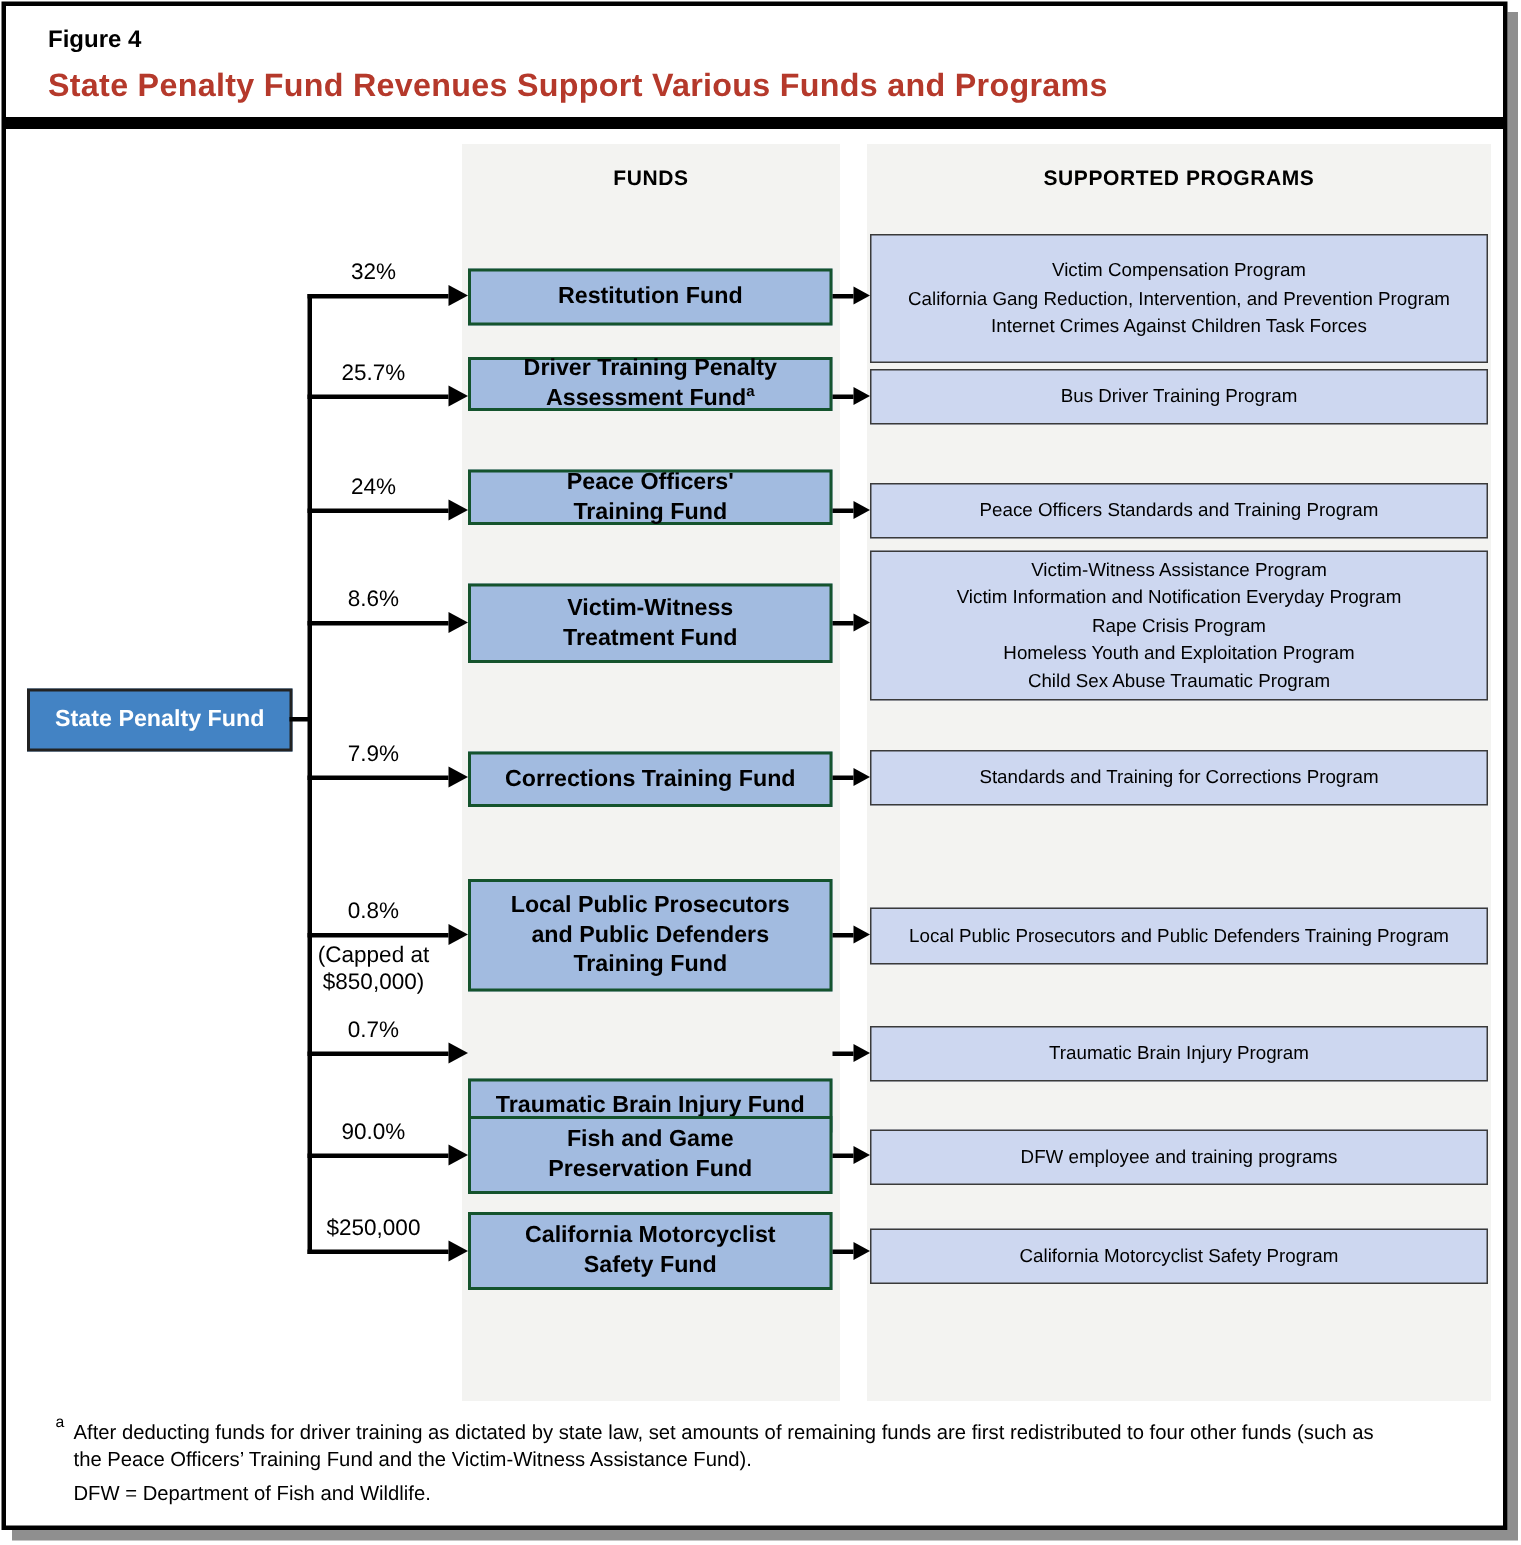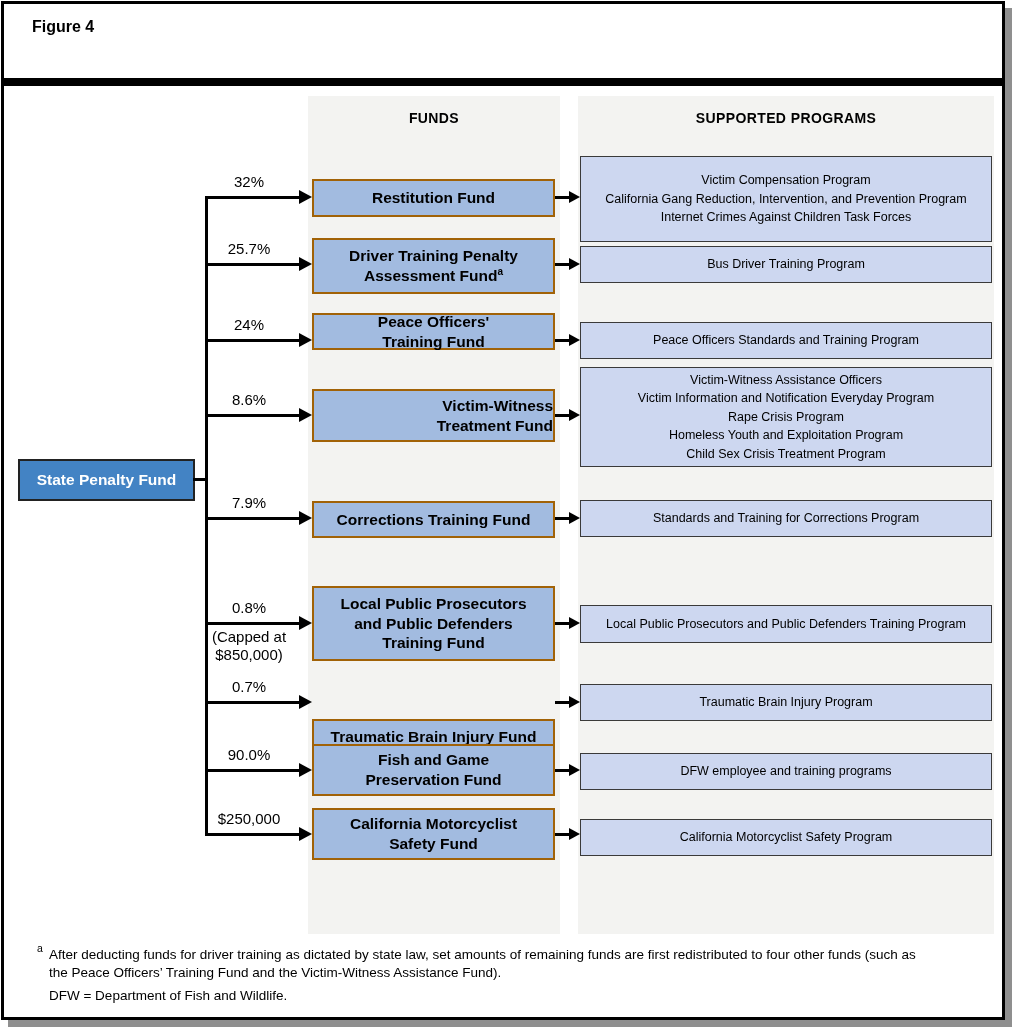--- a/index.html
+++ b/index.html
@@ -34,37 +34,38 @@
   .source-stub{position:absolute;left:189px;top:474px;width:14px;height:3px;background:var(--line-black);}
   .h-line{position:absolute;height:3px;background:var(--line-black);}
   .arrowhead{position:absolute;width:0;height:0;}
   .arrowhead.big{border-top:7px solid transparent;border-bottom:7px solid transparent;
     border-left:13px solid var(--line-black);}
   .arrowhead.small{border-top:6px solid transparent;border-bottom:6px solid transparent;
     border-left:11px solid var(--line-black);}
   .alloc-label{position:absolute;width:170px;text-align:center;font-size:15px;}
   .alloc-note{position:absolute;width:170px;text-align:center;font-size:15px;line-height:18px;}
   .fund-box{position:absolute;left:308px;width:243px;background:var(--fund-fill);
-    border:2px solid #a16207;display:flex;flex-direction:column;align-items:center;
+    border:2px solid #14532d;display:flex;flex-direction:column;align-items:center;
     justify-content:center;text-align:center;font-size:15.5px;font-weight:bold;line-height:1.28;}
   .program-box{position:absolute;left:576px;width:412px;background:var(--program-fill);
     border:1.5px solid #3a3a3a;display:flex;flex-direction:column;align-items:center;
     justify-content:center;text-align:center;font-size:12.5px;line-height:1.48;}
   .fund-box sup{font-size:10px;font-weight:bold;vertical-align:super;line-height:0;}
   .footnote-marker{position:absolute;left:33px;top:938px;font-size:10.5px;font-weight:normal;}
   .footnote-line{position:absolute;left:45px;font-size:13.5px;white-space:nowrap;}
   .footnote-line.l1{top:943px;}
   .footnote-line.l2{top:961px;}
   .footnote-line.dfw{top:984px;}
 </style>
 </head>
 <body>
 
 <div class="figure-frame">
   <div class="figure-label">Figure 4</div>
+  <div class="figure-title">State Penalty Fund Revenues Support Various Funds and Programs</div>
   <div class="title-rule"></div>
 
   <div class="column funds-column"></div>
   <div class="column programs-column"></div>
   <div class="col-header funds">FUNDS</div>
   <div class="col-header programs">SUPPORTED PROGRAMS</div>
 
   <div class="source-box">State Penalty Fund</div>
   <div class="source-stub"></div>
   <div class="trunk-line"></div>
@@ -79,21 +80,21 @@
       <div class="h-line" style="left: 551px; top: 192px; width: 14px;"></div>
       <div class="arrowhead small" style="left: 565px; top: 187px;"></div>
       <div class="program-box" style="top: 152px; height: 86px;">
         <div>Victim Compensation Program</div>
         <div>California Gang Reduction, Intervention, and Prevention Program</div>
         <div>Internet Crimes Against Children Task Forces</div>
       </div>
       <div class="alloc-label" style="left: 160px; top: 236px;">25.7%</div>
       <div class="h-line" style="left: 201px; top: 259px; width: 94px;"></div>
       <div class="arrowhead big" style="left: 295px; top: 253px;"></div>
-      <div class="fund-box" style="top: 234px; height: 56px;">
+      <div class="fund-box" style="top: 234px; height: 36px;">
         <div><span>Driver Training Penalty</span></div>
         <div><span>Assessment Fund</span><sup>a</sup></div>
       </div>
       <div class="h-line" style="left: 551px; top: 259px; width: 14px;"></div>
       <div class="arrowhead small" style="left: 565px; top: 254px;"></div>
       <div class="program-box" style="top: 242px; height: 37px;">
         <div>Bus Driver Training Program</div>
       </div>
       <div class="alloc-label" style="left: 160px; top: 312px;">24%</div>
       <div class="h-line" style="left: 201px; top: 335px; width: 94px;"></div>
@@ -103,32 +104,32 @@
         <div><span>Training Fund</span></div>
       </div>
       <div class="h-line" style="left: 551px; top: 335px; width: 14px;"></div>
       <div class="arrowhead small" style="left: 565px; top: 330px;"></div>
       <div class="program-box" style="top: 318px; height: 37px;">
         <div>Peace Officers Standards and Training Program</div>
       </div>
       <div class="alloc-label" style="left: 160px; top: 387px;">8.6%</div>
       <div class="h-line" style="left: 201px; top: 410px; width: 94px;"></div>
       <div class="arrowhead big" style="left: 295px; top: 404px;"></div>
-      <div class="fund-box" style="top: 385px; height: 53px; align-items: flex-end;">
+      <div class="fund-box" style="top: 385px; height: 53px;">
         <div><span>Victim-Witness</span></div>
         <div><span>Treatment Fund</span></div>
       </div>
       <div class="h-line" style="left: 551px; top: 410px; width: 14px;"></div>
       <div class="arrowhead small" style="left: 565px; top: 405px;"></div>
       <div class="program-box" style="top: 363px; height: 100px;">
-        <div>Victim-Witness Assistance Officers</div>
+        <div>Victim-Witness Assistance Program</div>
         <div>Victim Information and Notification Everyday Program</div>
         <div>Rape Crisis Program</div>
         <div>Homeless Youth and Exploitation Program</div>
-        <div>Child Sex Crisis Treatment Program</div>
+        <div>Child Sex Abuse Traumatic Program</div>
       </div>
       <div class="alloc-label" style="left: 160px; top: 490px;">7.9%</div>
       <div class="h-line" style="left: 201px; top: 513px; width: 94px;"></div>
       <div class="arrowhead big" style="left: 295px; top: 507px;"></div>
       <div class="fund-box" style="top: 497px; height: 37px;">
         <div><span>Corrections Training Fund</span></div>
       </div>
       <div class="h-line" style="left: 551px; top: 513px; width: 14px;"></div>
       <div class="arrowhead small" style="left: 565px; top: 508px;"></div>
       <div class="program-box" style="top: 496px; height: 37px;">

